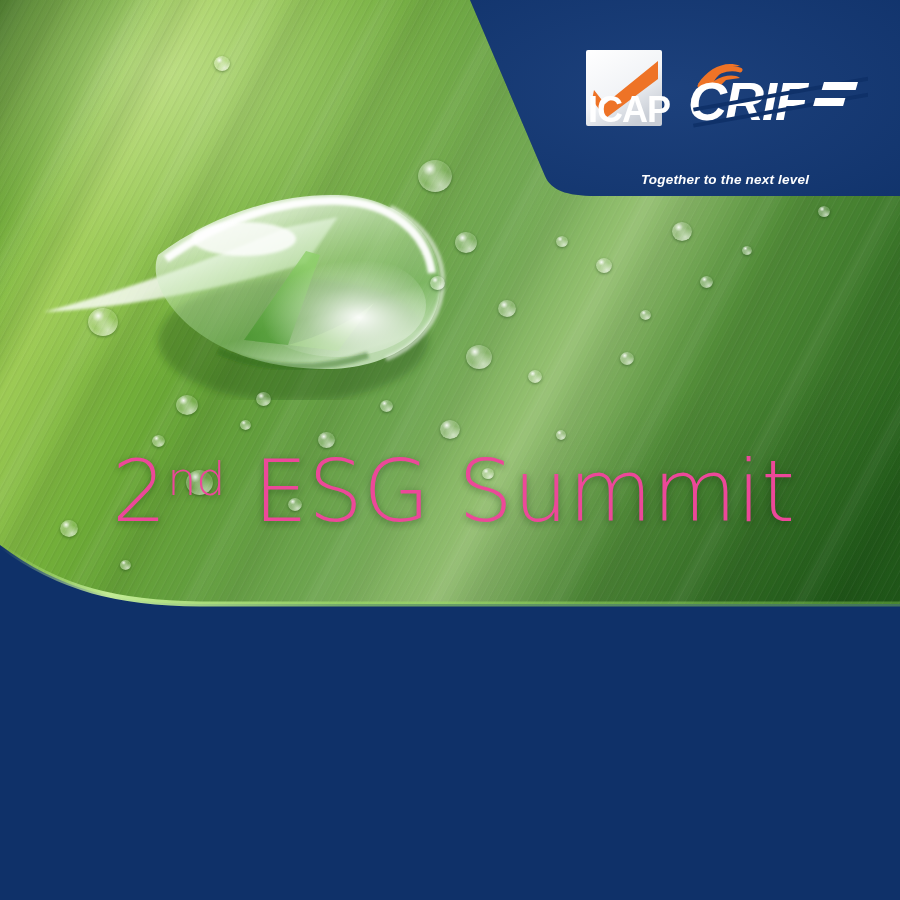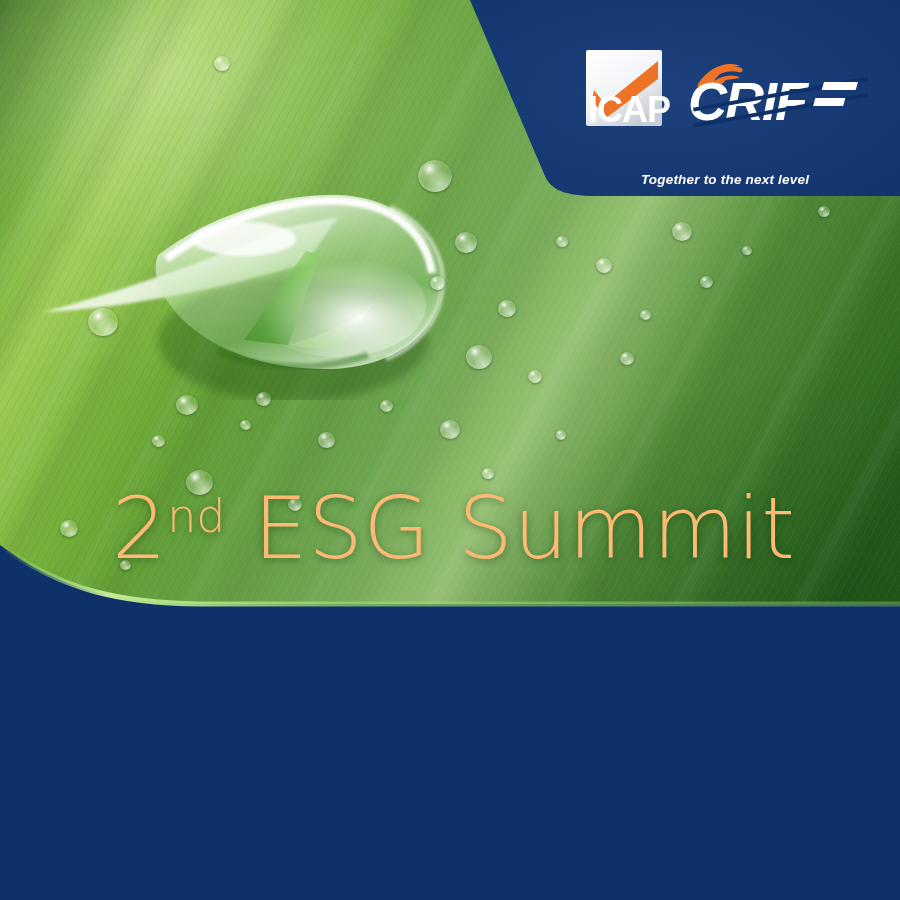--- a/index.html
+++ b/index.html
@@ -188,22 +188,22 @@
     font-size: 13.5px;
     letter-spacing: 0.2px;
     white-space: nowrap;
     margin-top: 24px;
   }
 
   
   .title {
     position: absolute;
     left: 112px;
-    top: 485px;
-    color: #fdba74;
+    top: 448px;
+    color: #ec4899;
     font-family: "DejaVu Sans", sans-serif;
     font-weight: 300;
     font-size: 86px;
     line-height: 1;
     letter-spacing: 0.5px;
     white-space: nowrap;
     text-shadow: 0 2px 7px rgba(10,45,10,0.45);
   }
   .title .ord {
     font-size: 46px;

